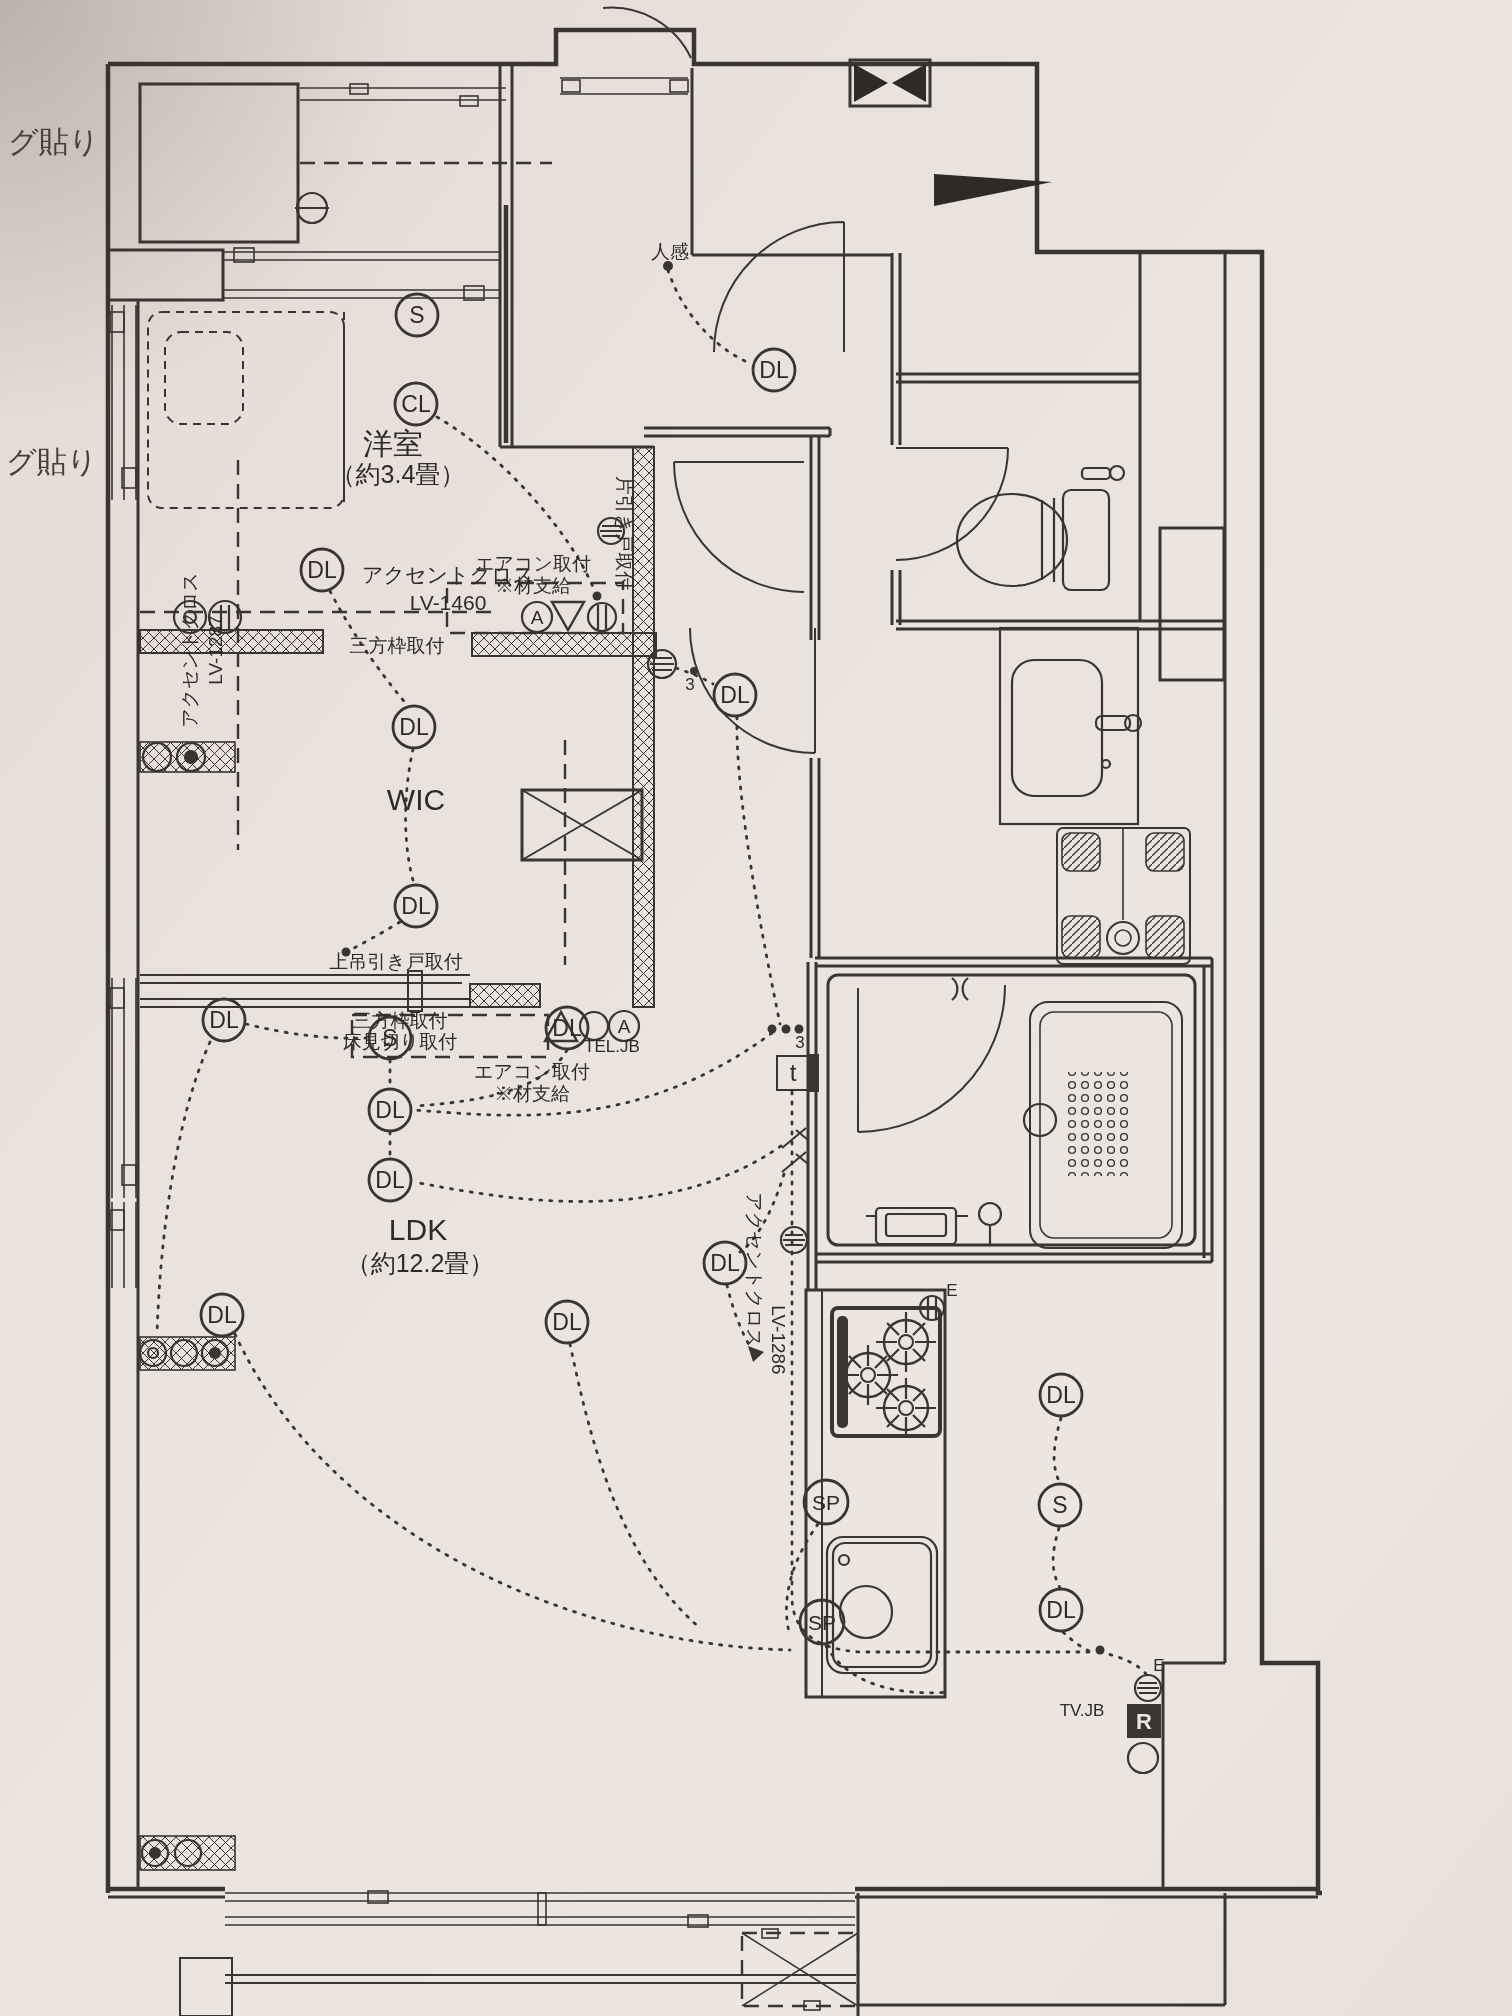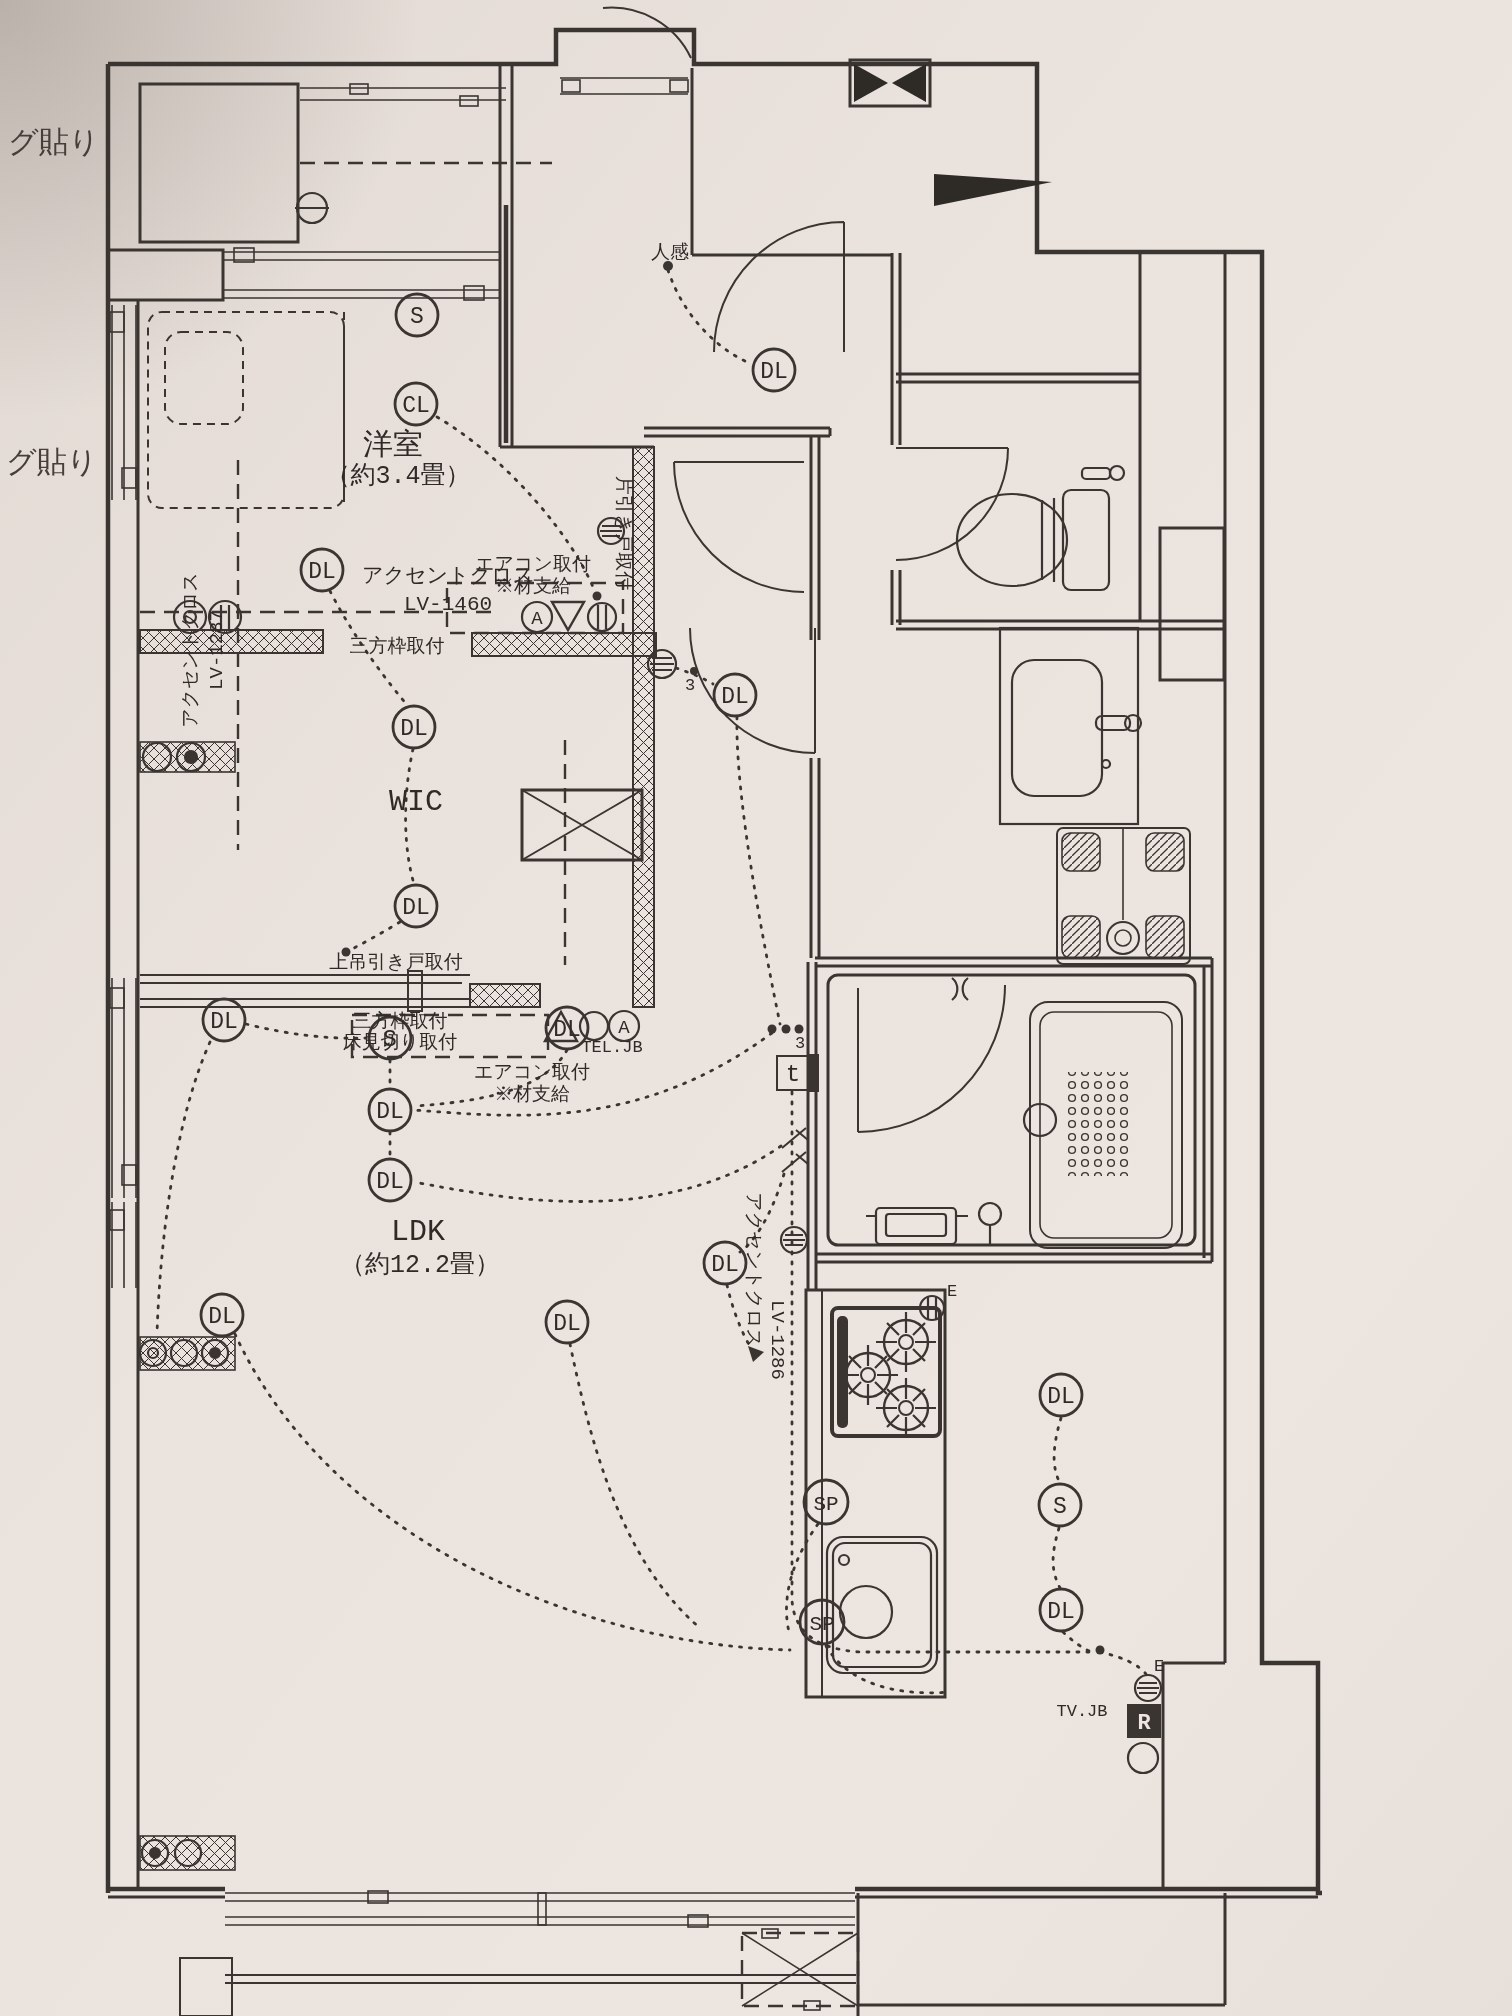--- a/index.html
+++ b/index.html
@@ -1,16 +1,16 @@
 <!DOCTYPE html>
 <html><head>
 <meta charset="utf-8">
 <style>
   html,body{margin:0;padding:0;background:#cfc8c2;}
-  .page{width:1339px;height:2016px;position:relative;font-family:Liberation Mono, monospace;}
+  .page{width:1339px;height:2016px;position:relative;font-family:Liberation Sans, sans-serif;}
   svg{display:block;}
   text{fill:#2f2a26;}
   .w{stroke:#3a3531;fill:none;stroke-width:3;}
   .w2{stroke:#3a3531;fill:none;stroke-width:2;}
   .w4{stroke:#3a3531;fill:none;stroke-width:4.5;}
   .thin{stroke:#3a3531;fill:none;stroke-width:1.6;}
   .dash{stroke:#3a3531;fill:none;stroke-width:2.4;stroke-dasharray:15 9;}
   .beddash{stroke:#3a3531;fill:none;stroke-width:2;stroke-dasharray:8 6;}
   .wire{stroke:#3a3531;fill:none;stroke-width:2.8;stroke-dasharray:2 8;stroke-linecap:round;}
   .sym circle{stroke:#3a3531;stroke-width:2.8;fill:none;}

